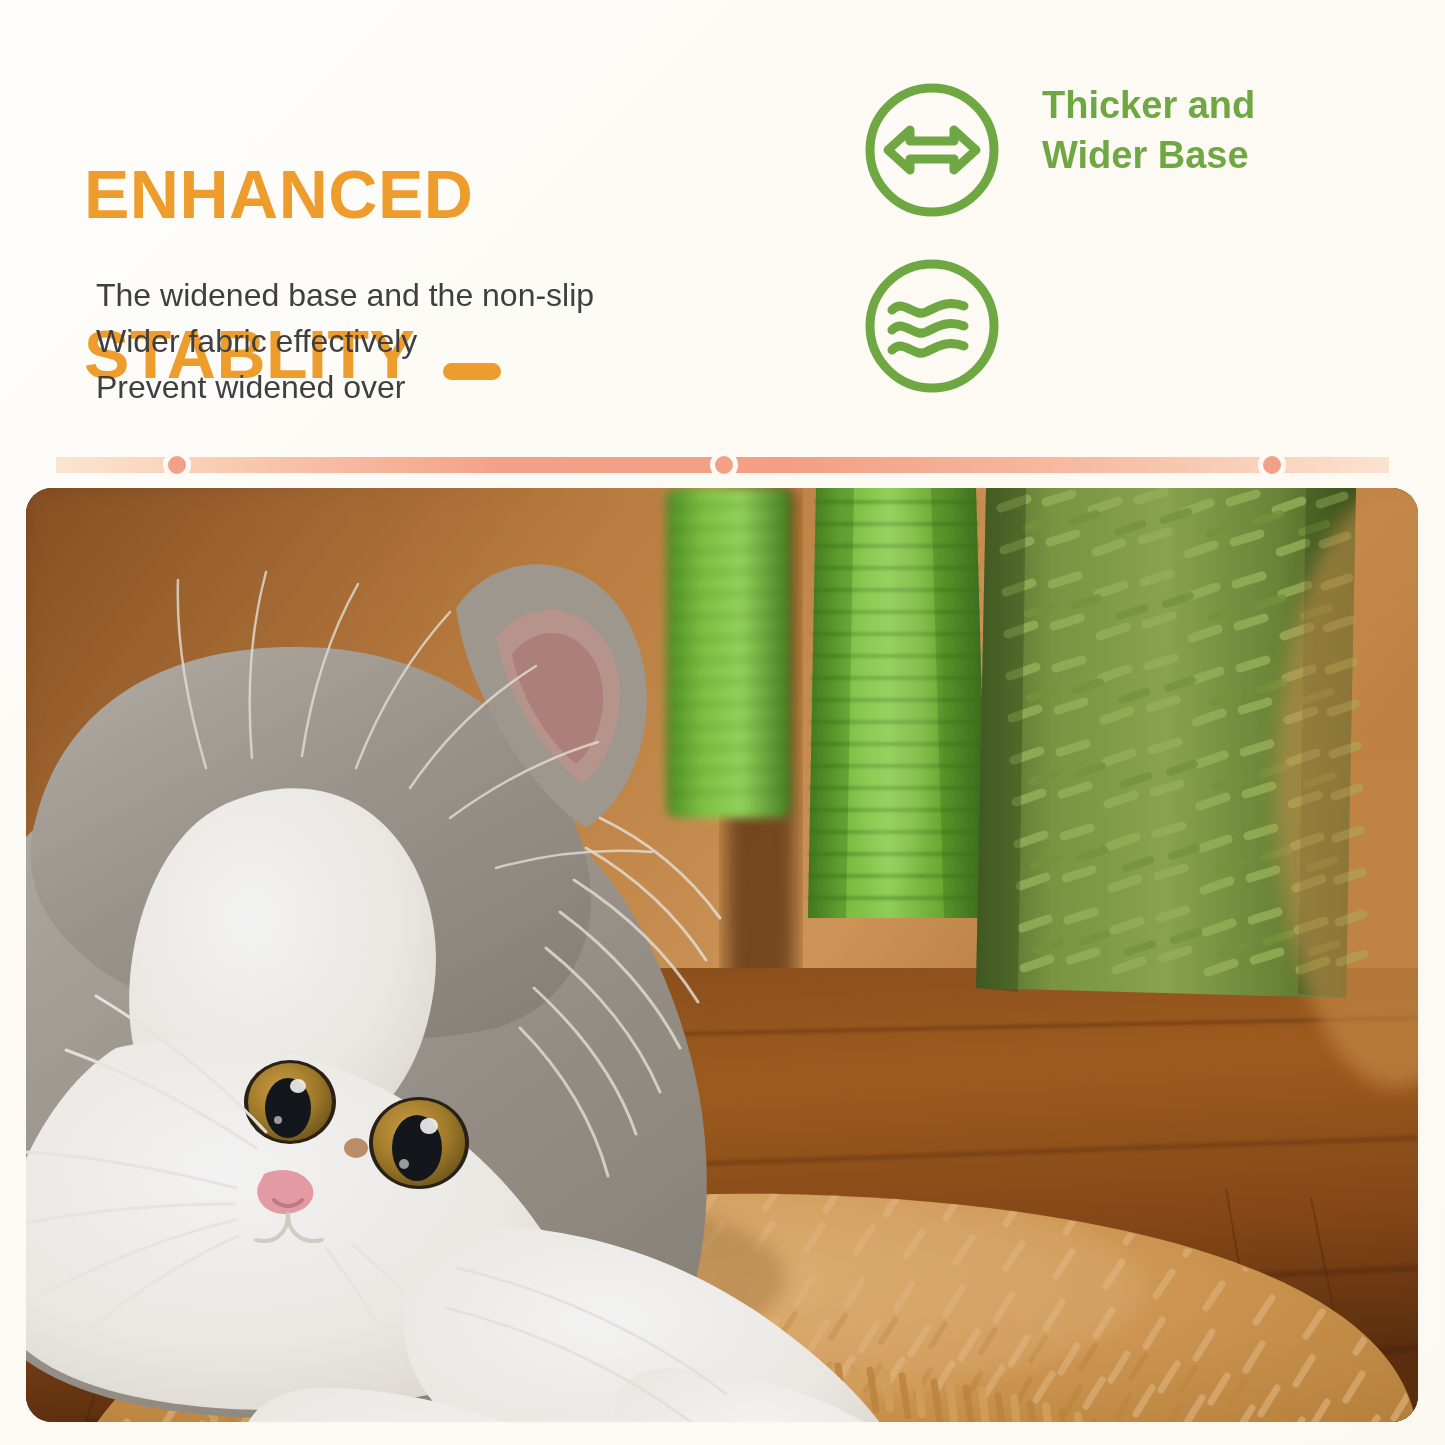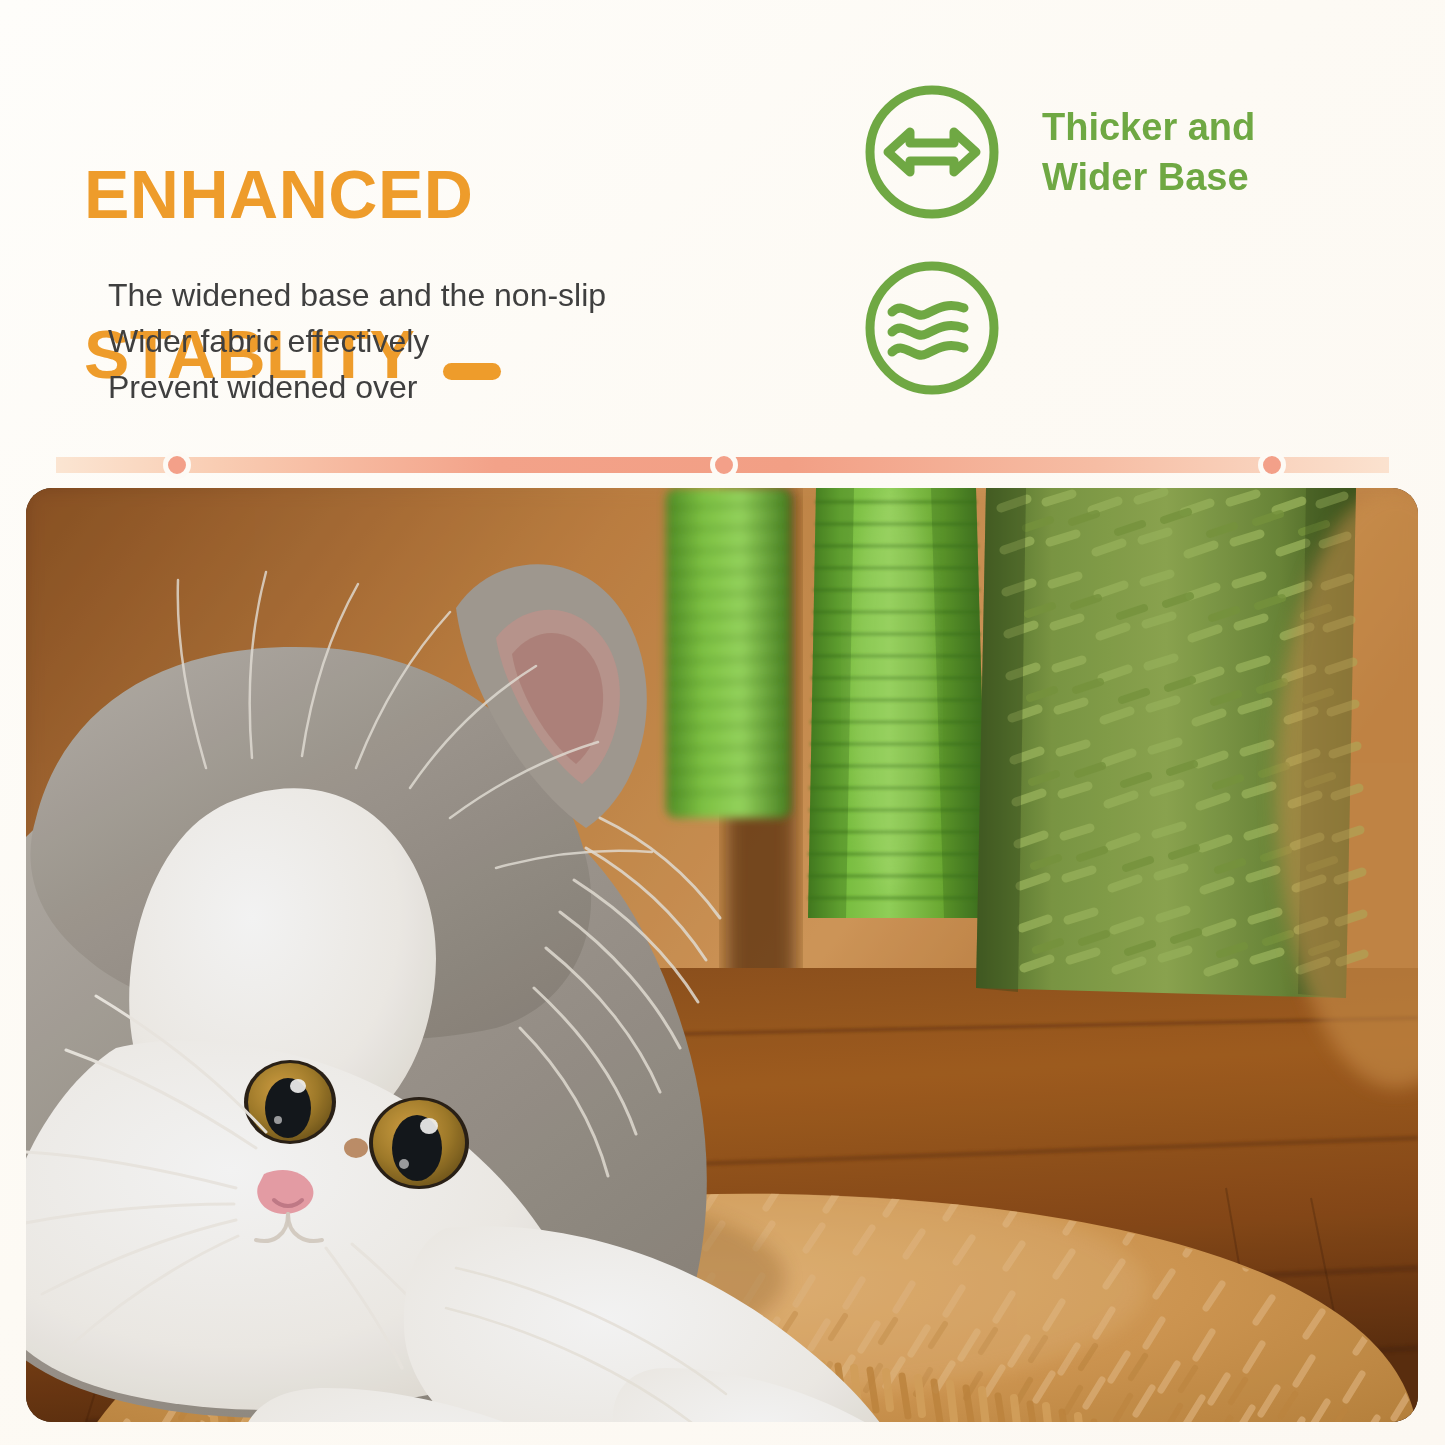--- a/index.html
+++ b/index.html
@@ -45,40 +45,39 @@
     display: inline-block;
     width: 58px;
     height: 17px;
     border-radius: 9px;
     background: #ee9c2b;
     margin-bottom: 14px;
   }
 
   .subcopy {
     position: absolute;
-    left: 108px;
+    left: 96px;
     top: 272px;
     width: 660px;
     color: #3f3f3f;
     font-size: 32px;
     line-height: 46px;
     font-weight: 400;
   }
   .subcopy div { white-space: nowrap; }
 
   
   .features {
     position: absolute;
     left: 862px;
     top: 80px;
     width: 520px;
   }
   .feature {
     display: flex;
-    align-items: center;
     gap: 40px;
     margin-bottom: 32px;
     height: 144px;
   }
   .feature-icon {
     flex: 0 0 auto;
     width: 140px;
     height: 140px;
     display: block;
   }

